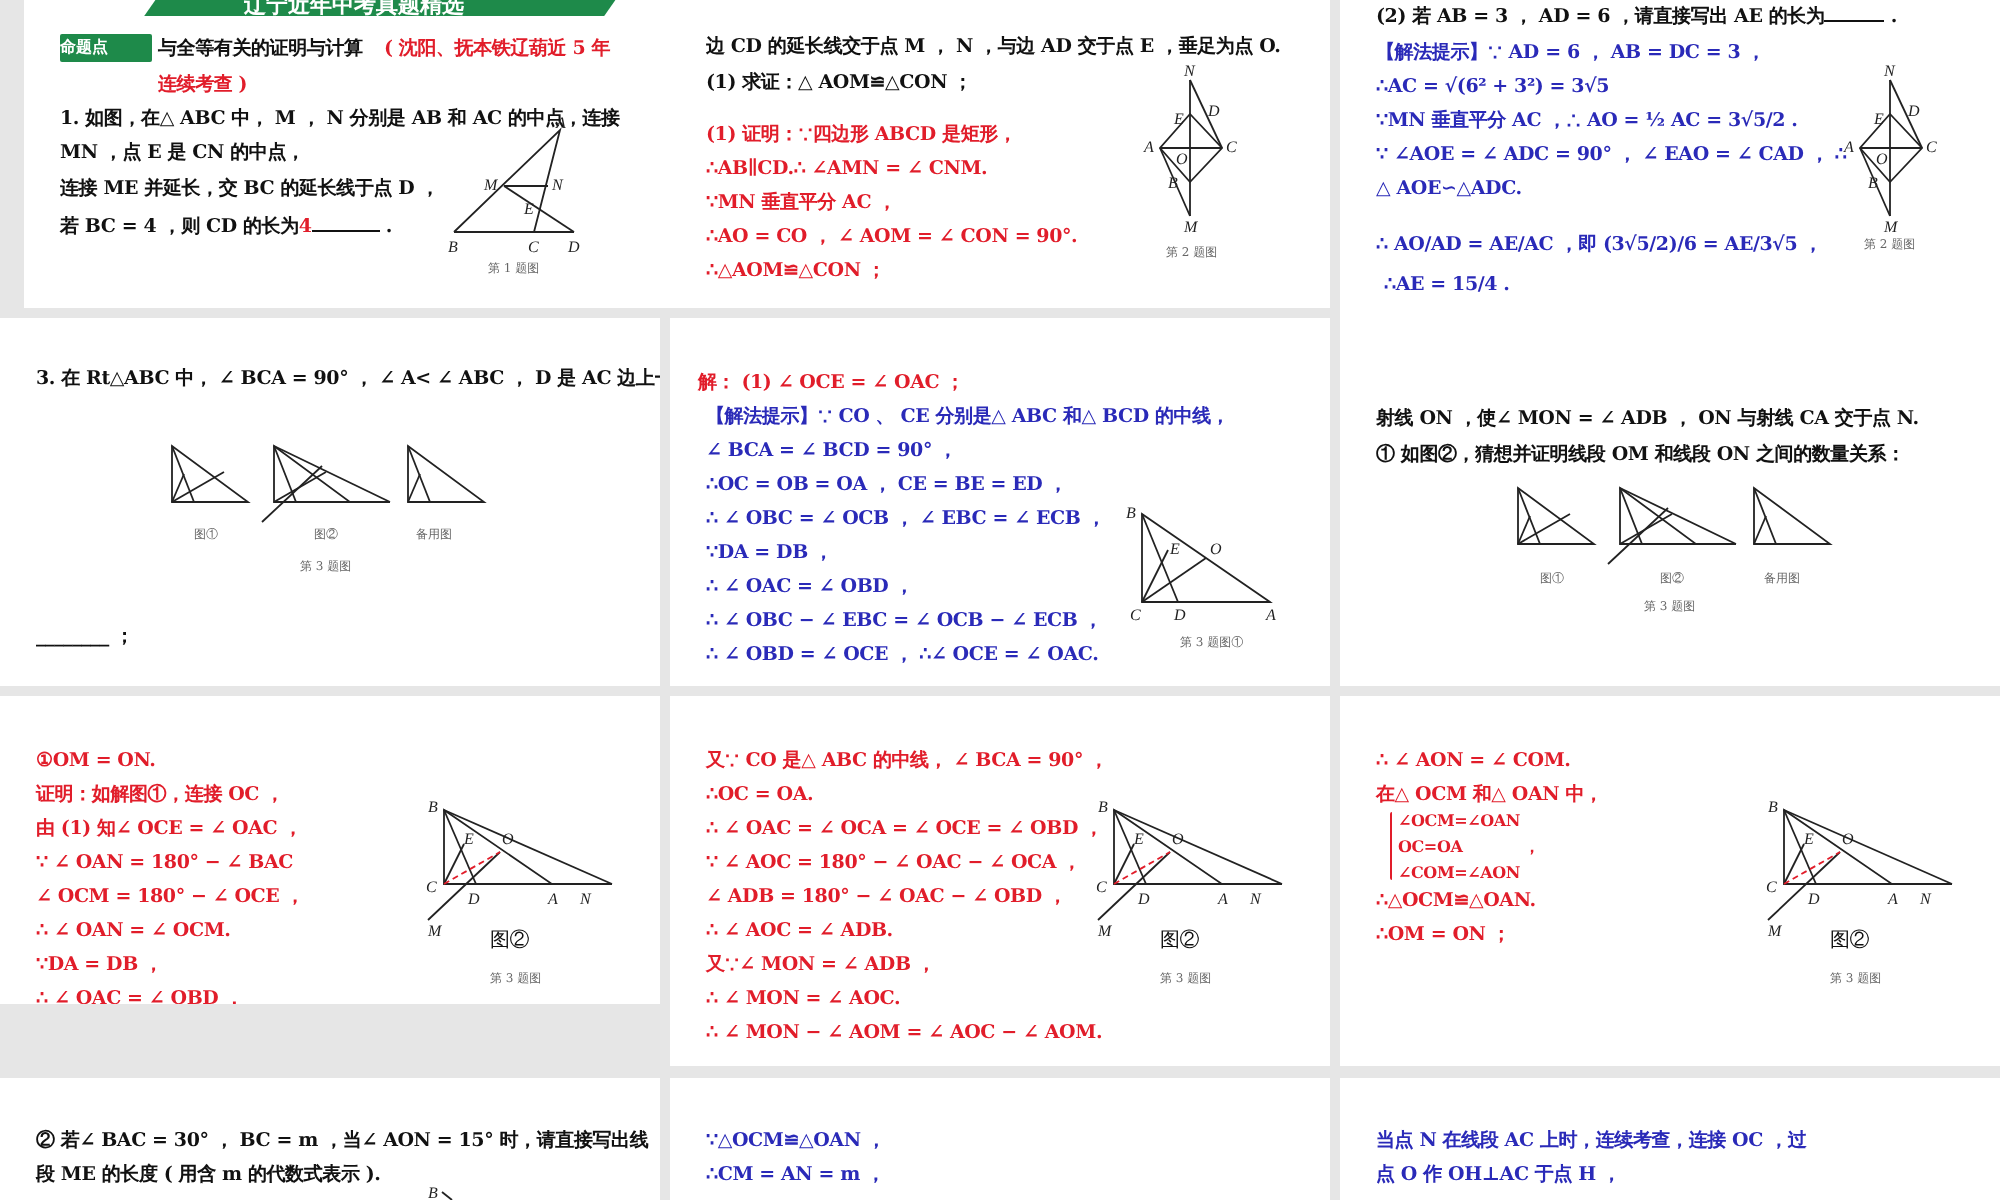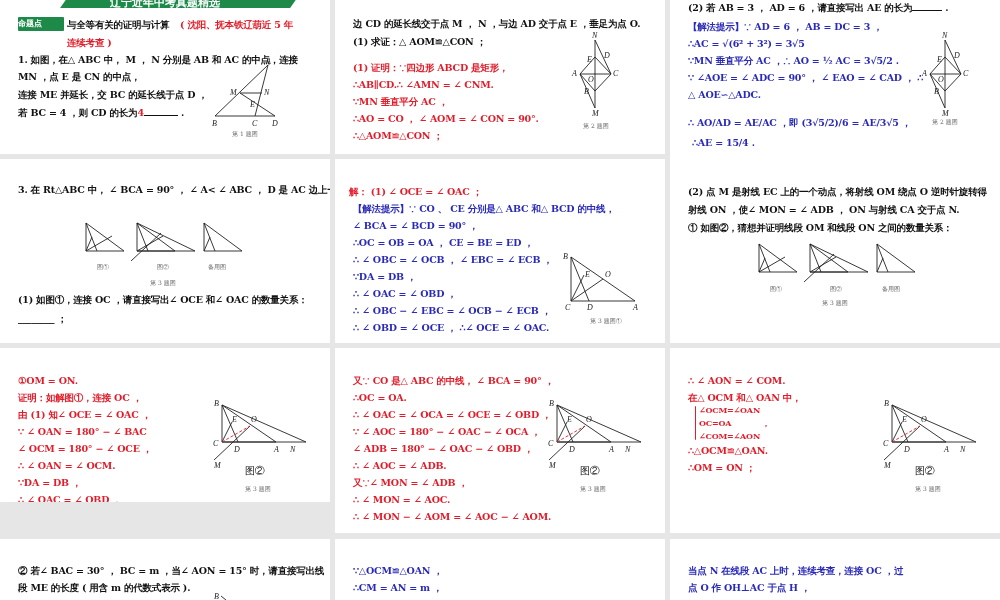--- a/index.html
+++ b/index.html
@@ -17,21 +17,21 @@
 .banner{position:absolute;left:65px;top:-6px;width:230px;height:14px;background:#1e8a4a;transform:skewX(-35deg)}
 .banner-text{position:absolute;left:110px;top:-5px;color:#fff;font-size:11px;font-weight:bold;font-family:"DejaVu Sans",sans-serif;white-space:nowrap}
 .tag{position:absolute;left:18px;top:17px;width:46px;height:14px;background:#1e8a4a;color:#fff;font-size:8px;font-family:"DejaVu Sans",sans-serif;font-weight:bold;text-align:left;line-height:14px;border-radius:1px}
 .brace{position:absolute;border-left:1px solid #e11d2a;border-top-left-radius:4px;border-bottom-left-radius:4px}
 .dash{stroke:#e11d2a !important;stroke-dasharray:3 2}
 .blank{display:inline-block;border-bottom:1px solid #111;width:34px;height:9px}
 </style>
 </head>
 <body>
 
-<div class="slide" style="left:0;top:0;width:330px;height:154px">
+<div class="slide" style="left:12px;top:0;width:330px;height:154px">
   <div class="banner"></div>
   <div class="banner-text">辽宁近年中考真题精选</div>
   <div class="tag">命题点</div>
   <div class="t blk" style="left:67px;top:20px">与全等有关的证明与计算</div>
   <div class="t red" style="left:180px;top:20px">( 沈阳、抚本铁辽葫近 5 年</div>
   <div class="t red" style="left:67px;top:38px">连续考查 )</div>
   <div class="t blk" style="left:18px;top:55px">1. 如图，在△ ABC 中， M ， N 分别是 AB 和 AC 的中点，连接</div>
   <div class="t blk" style="left:18px;top:72px">MN ，点 E 是 CN 的中点，</div>
   <div class="t blk" style="left:18px;top:90px">连接 ME 并延长，交 BC 的延长线于点 D ，</div>
   <div class="t blk" style="left:18px;top:107px"><span>若 BC = 4 ，则 CD 的长为</span><span class="red">4</span><span class="blank"></span> <span>.</span></div>
@@ -122,21 +122,20 @@
   </svg>
   <svg class="fig" style="left:200px;top:62px" width="45" height="32">
     <polygon points="4,2 4,30 42,30"></polygon>
       <line x1="4" y1="2" x2="15" y2="30"></line>
       <line x1="4" y1="30" x2="10" y2="16"></line>
   </svg>
   <div class="cap" style="left:97px;top:104px">图①</div>
   <div class="cap" style="left:157px;top:104px">图②</div>
   <div class="cap" style="left:208px;top:104px">备用图</div>
   <div class="cap" style="left:150px;top:120px">第 3 题图</div>
-  <div class="t blk" style="left:18px;top:136px">(1) 如图①，连接 OC ，请直接写出∠ OCE 和∠ OAC 的数量关系：</div>
   <div class="t blk" style="left:18px;top:155px">________ ；</div>
 </div>
 
 <div class="slide" style="left:335px;top:159px;width:330px;height:184px">
   <div class="t red" style="left:14px;top:28px">解： (1) ∠ OCE = ∠ OAC ；</div>
   <div class="t blue" style="left:18px;top:45px">【解法提示】∵ CO 、 CE 分别是△ ABC 和△ BCD 的中线，</div>
   <div class="t blue" style="left:18px;top:62px">∠ BCA = ∠ BCD = 90° ，</div>
   <div class="t blue" style="left:18px;top:79px">∴OC = OB = OA ， CE = BE = ED ，</div>
   <div class="t blue" style="left:18px;top:96px">∴ ∠ OBC = ∠ OCB ， ∠ EBC = ∠ ECB ，</div>
   <div class="t blue" style="left:18px;top:113px">∵DA = DB ，</div>
@@ -152,21 +151,20 @@
       <text x="18" y="26">E</text>
       <text x="38" y="26">O</text>
     <text x="-2" y="59">C</text>
       <text x="20" y="59">D</text>
       <text x="66" y="59">A</text>
   </svg>
   <div class="cap" style="left:255px;top:158px">第 3 题图①</div>
 </div>
 
 <div class="slide" style="left:670px;top:159px;width:330px;height:184px">
-  <div class="t blk" style="left:18px;top:28px">(2) 点 M 是射线 EC 上的一个动点，将射线 OM 绕点 O 逆时针旋转得</div>
   <div class="t blk" style="left:18px;top:46px">射线 ON ，使∠ MON = ∠ ADB ， ON 与射线 CA 交于点 N.</div>
   <div class="t blk" style="left:18px;top:64px">① 如图②，猜想并证明线段 OM 和线段 ON 之间的数量关系：</div>
   <svg class="fig" style="left:85px;top:83px" width="45" height="32">
     <polygon points="4,2 4,30 42,30"></polygon>
       <line x1="4" y1="30" x2="30" y2="15"></line>
       <line x1="4" y1="2" x2="15" y2="30"></line>
       <line x1="4" y1="30" x2="10" y2="16"></line>
   </svg>
   <svg class="fig" style="left:136px;top:83px" width="65" height="40">
     <polygon points="4,2 4,30 42,30"></polygon>

